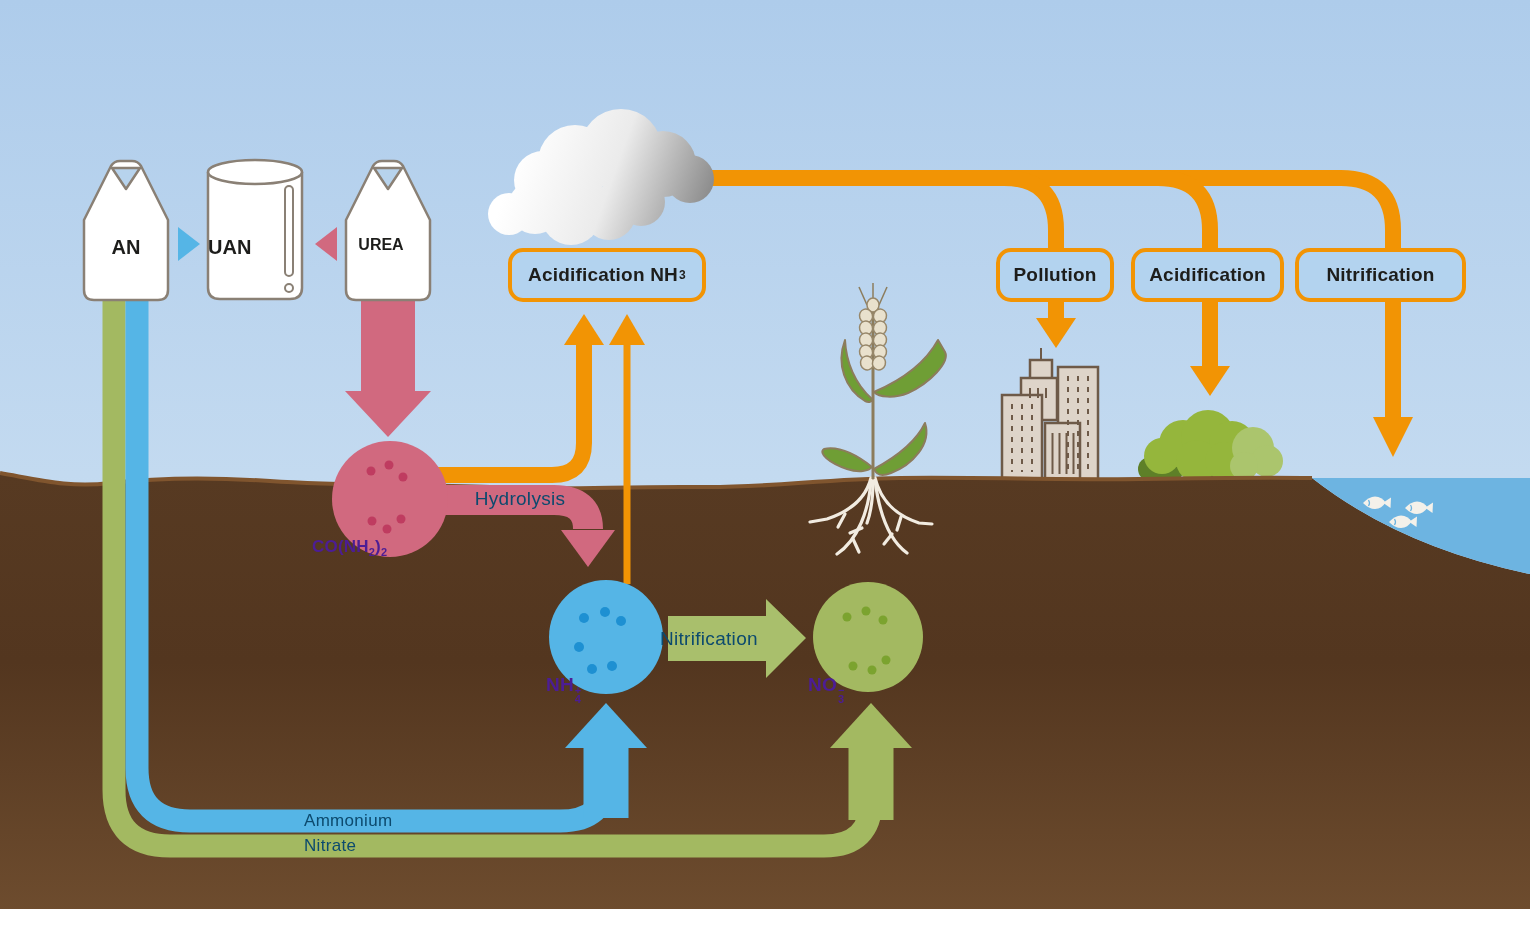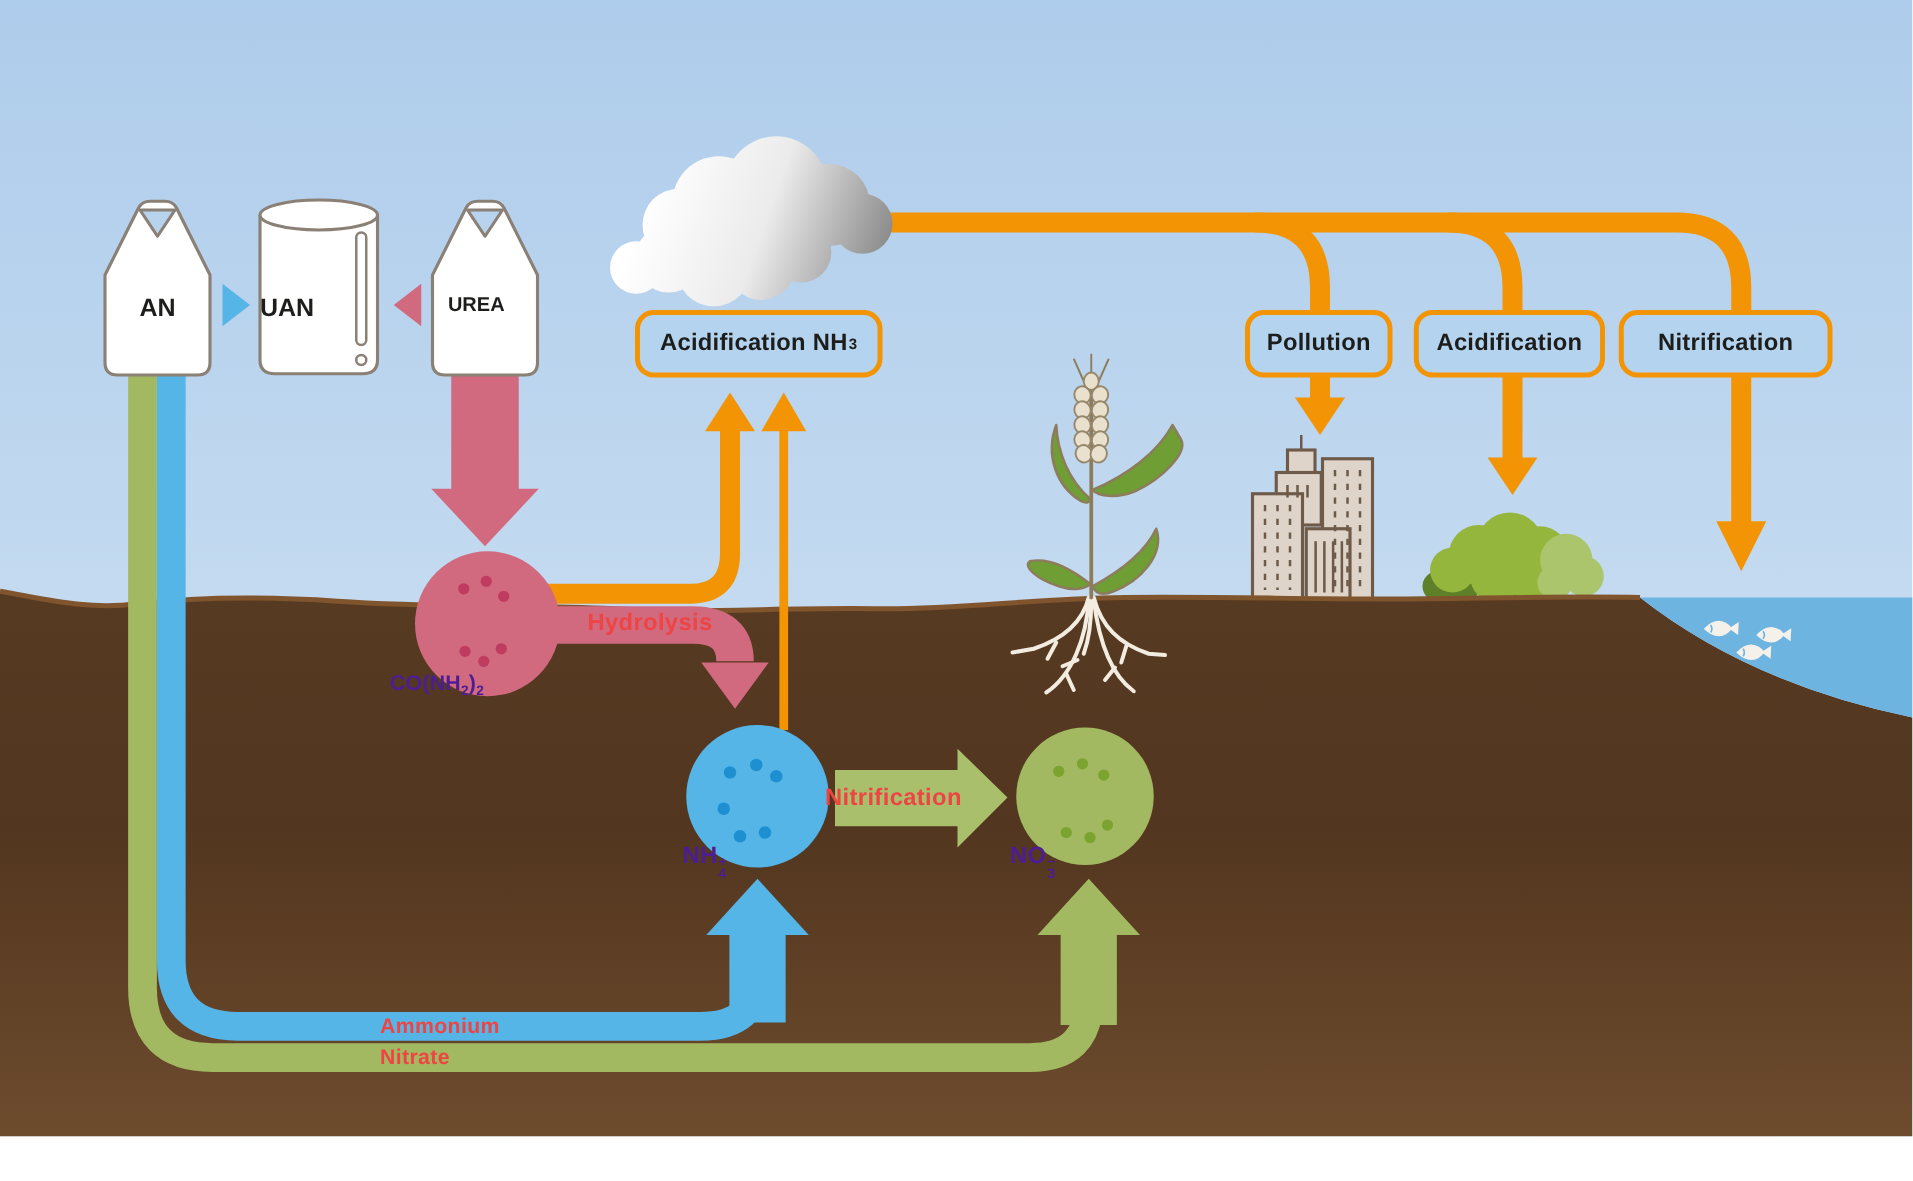--- a/index.html
+++ b/index.html
@@ -3,21 +3,21 @@
 <meta charset="utf-8">
 <style>
   html,body{margin:0;padding:0;background:#fff;}
   #stage{position:relative;width:1530px;height:909px;overflow:hidden;
          font-family:"Liberation Sans", sans-serif;}
   #stage svg{position:absolute;left:0;top:0;}
   .lbl{position:absolute;font-weight:bold;color:#1d1d1b;}
   .box{position:absolute;background:#b3d3ef;border:4px solid #F29404;border-radius:15px;
        display:flex;align-items:center;justify-content:center;font-weight:bold;
        font-size:19px;color:#1d1d1b;box-sizing:border-box;letter-spacing:.2px;}
-  .wlbl{position:absolute;color:#ef4444;font-weight:bold;letter-spacing:.3px;}
+  .wlbl{position:absolute;color:#0c4a6e;font-weight:normal;letter-spacing:.3px;}
   .mol{position:absolute;text-align:left;color:#4c1d95;font-weight:bold;font-size:17px;letter-spacing:.2px;margin-top:48px;}
   .sb{font-size:11px;vertical-align:-4px;}
   .bsub{font-size:12px;vertical-align:-5px;margin-left:1px;}
   .ionstack{display:inline-flex;flex-direction:column;align-items:flex-start;
             vertical-align:-3px;margin-left:1px;}
   .ionstack .s{font-size:11px;line-height:9px;font-weight:bold;}
 </style>
 </head>
 <body>
 

